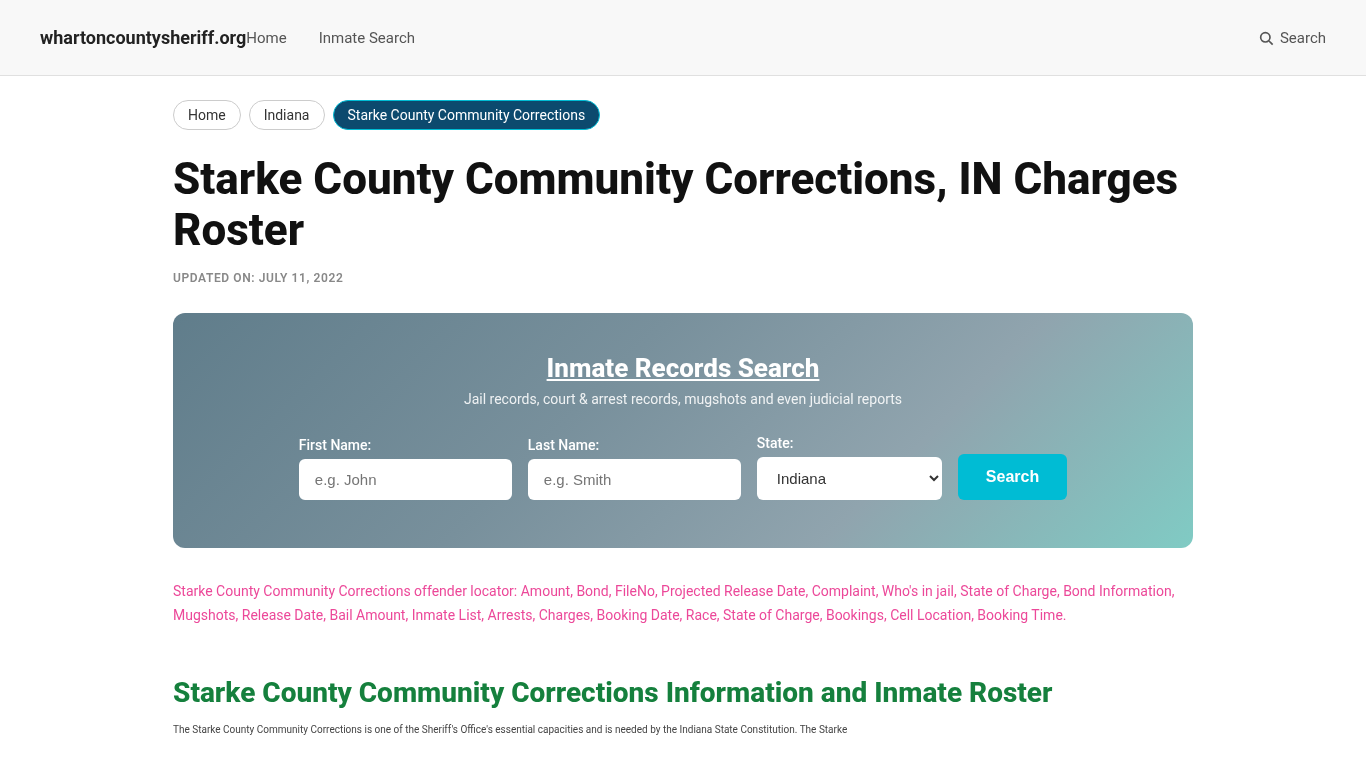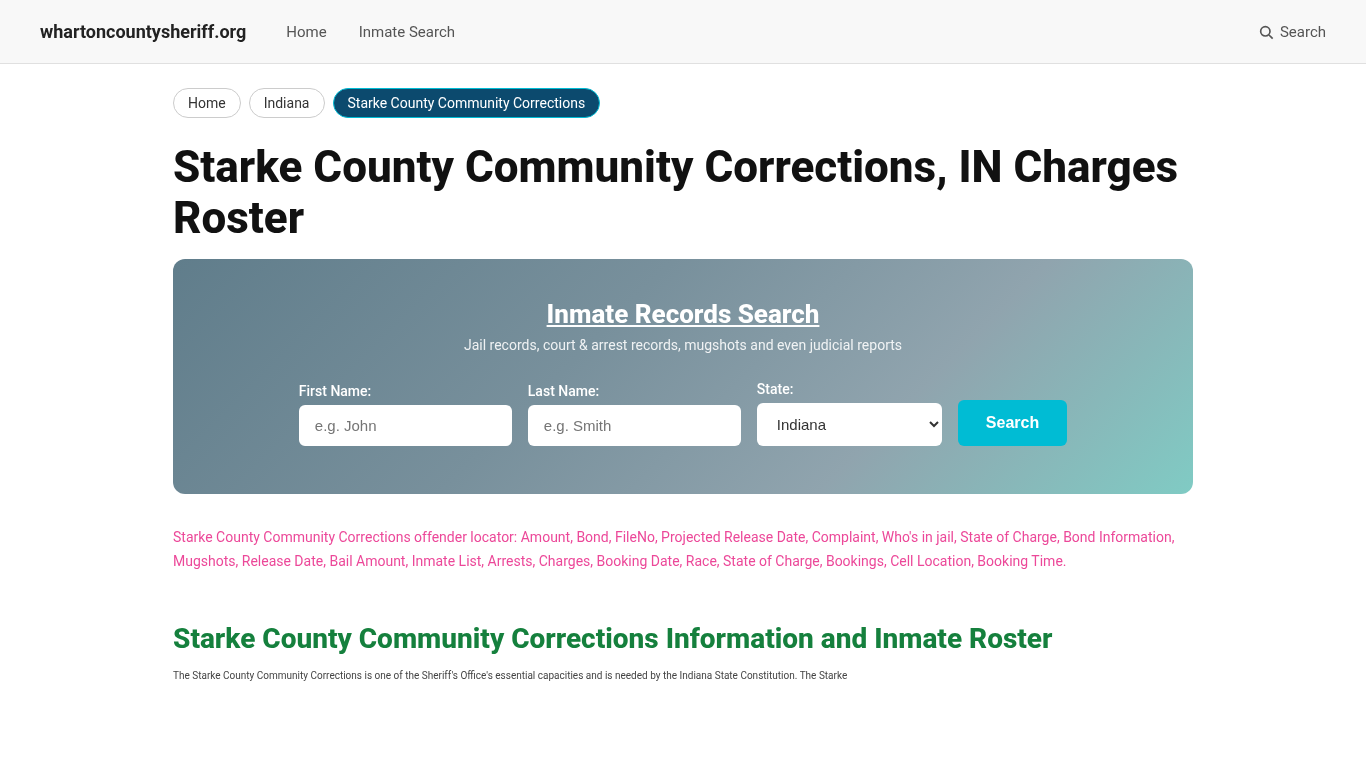--- a/index.html
+++ b/index.html
@@ -8,24 +8,23 @@
       background: #fff;
       color: #222;
       font-size: 16px;
     }
 
     
     .header {
       background: #f8f8f8;
       border-bottom: 1px solid #e0e0e0;
       padding: 12px 40px;
-      height: 64px;
-      display: flex;
-      align-items: center;
-      gap: 40px;
+      height: 76px;
+      display: flex;
+      align-items: center;
     }
     .header-logo {
       font-size: 18px;
       font-weight: 700;
       color: #222;
       white-space: nowrap;
       flex-shrink: 0;
     }
     .header-nav {
       display: flex;
@@ -214,20 +213,21 @@
 
 <main class="main">
 
   <nav class="breadcrumb">
     <div class="breadcrumb-item">Home</div>
     <div class="breadcrumb-item">Indiana</div>
     <div class="breadcrumb-item active">Starke County Community Corrections</div>
   </nav>
 
   <h1 class="page-title">Starke County Community Corrections, IN Charges Roster</h1>
+  <p class="updated-label">UPDATED ON: JULY 11, 2022</p>
 
   <div class="search-card">
     <div class="search-card-title">Inmate Records Search</div>
     <div class="search-card-subtitle">Jail records, court &amp; arrest records, mugshots and even judicial reports</div>
     <div class="search-form">
       <div class="form-group">
         <label class="form-label">First Name:</label>
         <input class="form-input" type="text" placeholder="e.g. John" style="">
       </div>
       <div class="form-group">

